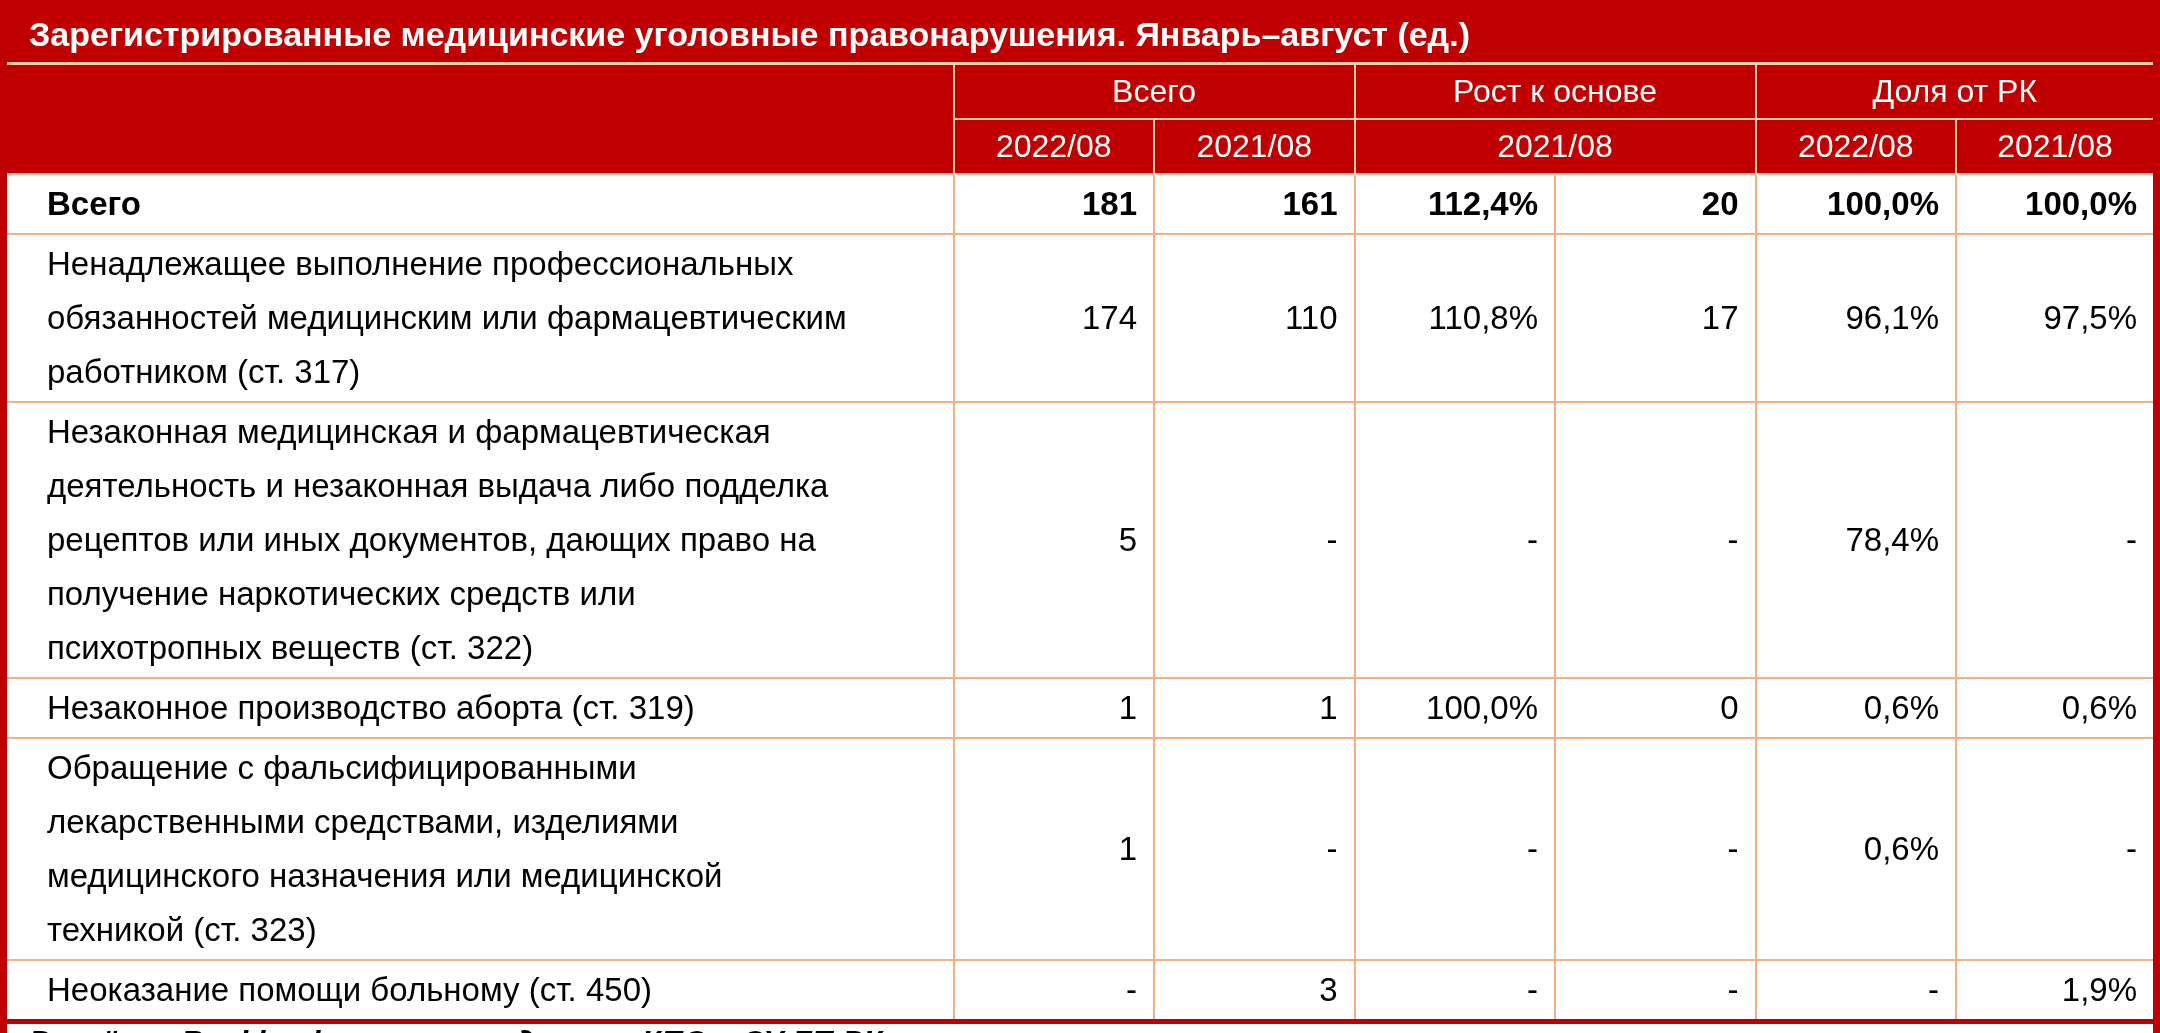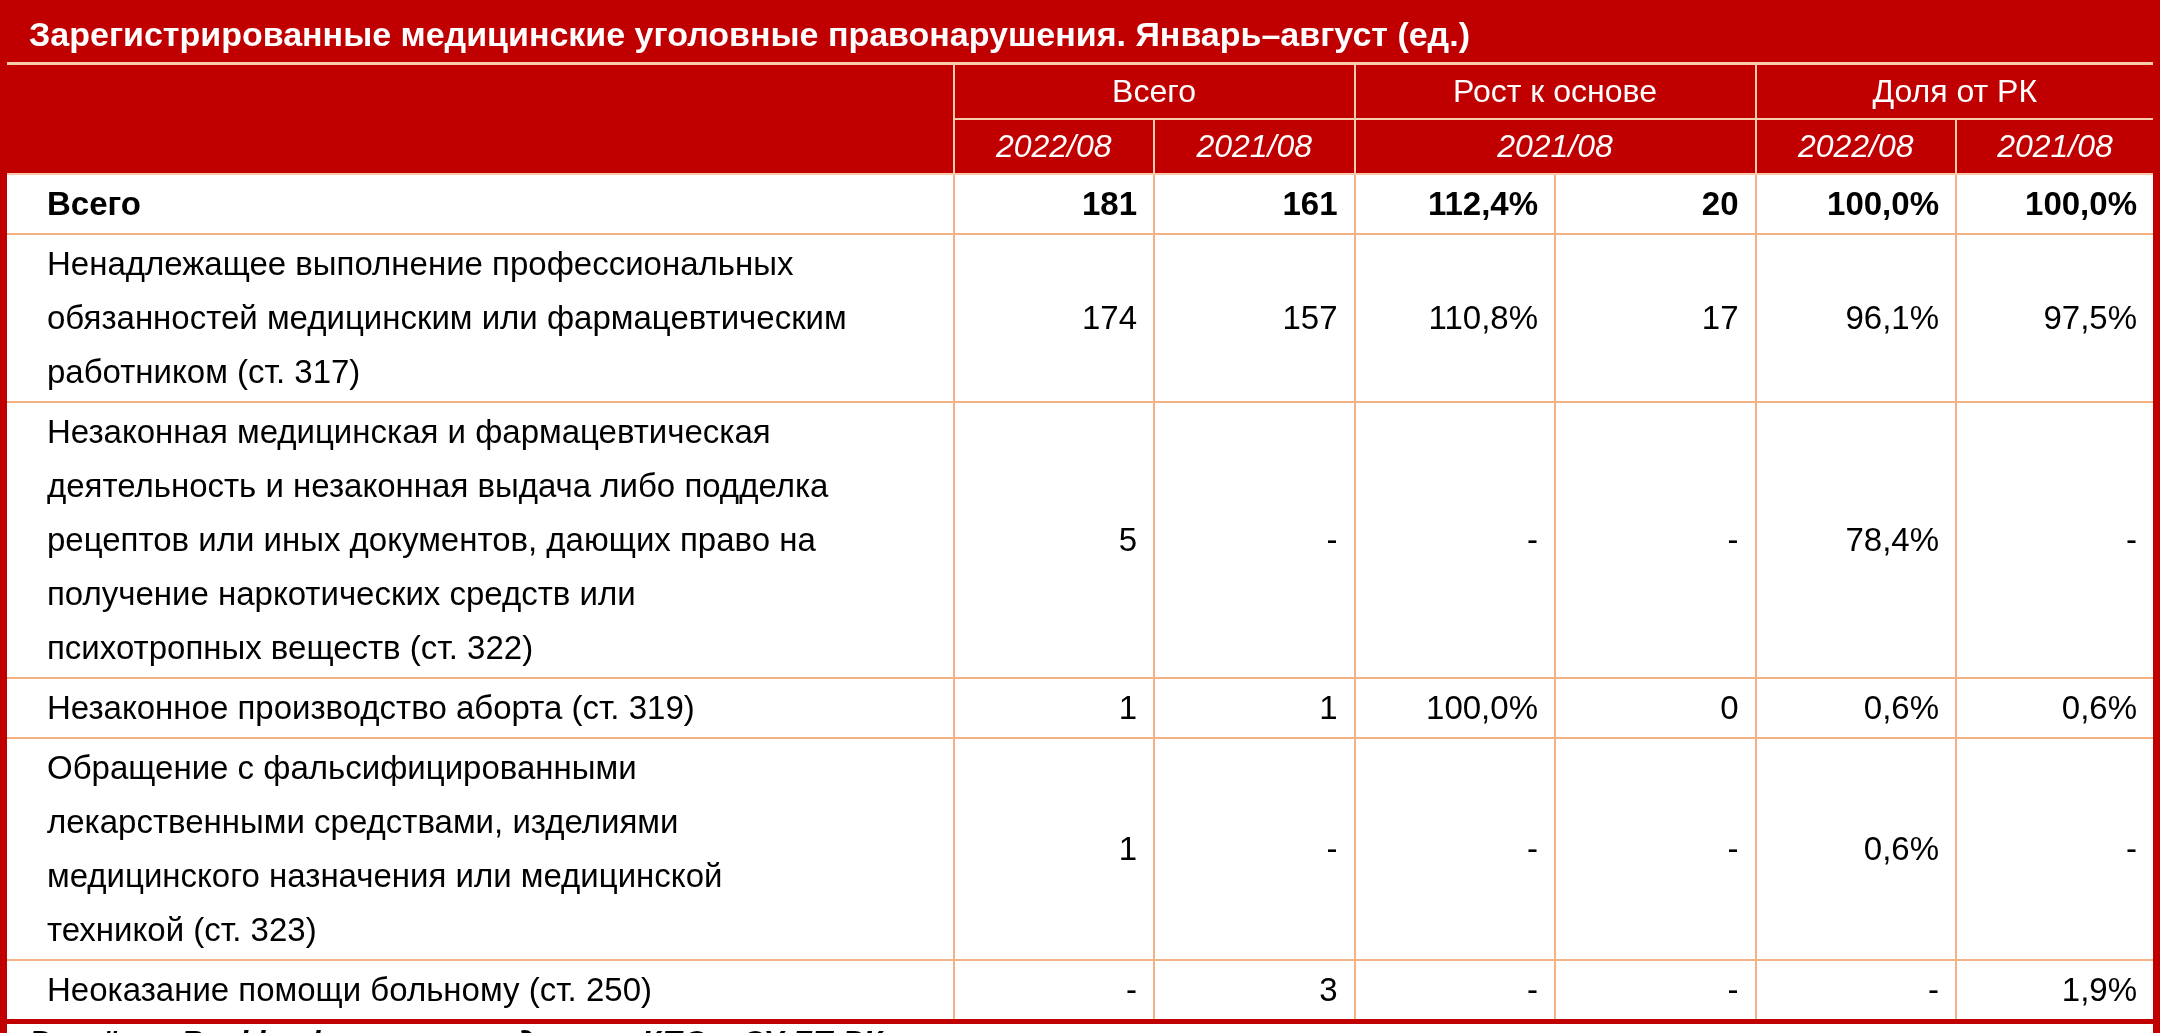--- a/index.html
+++ b/index.html
@@ -30,21 +30,21 @@
     border:none;border-bottom:3px solid var(--hdr-line);
   }
   
   td.hdr{
     background:var(--red);color:var(--hdr-text);
     text-align:center;font-size:32px;line-height:normal;
     border:2px solid var(--hdr-line);
   }
   td.corner{background:var(--red);border:2px solid var(--hdr-line);border-left:none;}
   tr.group-row{height:55px;}
-  tr.years-row{height:55px;font-style:italic;}
+  tr.years-row{height:55px;}
   tr.title-row{height:60px;}
   
   td.lbl{
     text-align:left;padding:2px 105px 2px 40px;
     background:#fff;
   }
   td.num{
     text-align:right;padding:2px 16px 2px 4px;
     background:#fff;line-height:normal;
   }
@@ -103,21 +103,21 @@
         <td class="num">161</td>
         <td class="num">112,4%</td>
         <td class="num">20</td>
         <td class="num">100,0%</td>
         <td class="num">100,0%</td>
       </tr>
 
       <tr class="r2">
         <td class="lbl">Ненадлежащее выполнение профессиональных обязанностей медицинским или фармацевтическим работником (ст. 317)</td>
         <td class="num">174</td>
-        <td class="num">157</td>
+        <td class="num">110</td>
         <td class="num">110,8%</td>
         <td class="num">17</td>
         <td class="num">96,1%</td>
         <td class="num">97,5%</td>
       </tr>
 
       <tr class="r3">
         <td class="lbl">Незаконная медицинская и фармацевтическая деятельность и незаконная выдача либо подделка рецептов или иных документов, дающих право на получение наркотических средств или психотропных веществ (ст. 322)</td>
         <td class="num">5</td>
         <td class="num">-</td>
@@ -141,21 +141,21 @@
         <td class="lbl">Обращение с фальсифицированными лекарственными средствами, изделиями медицинского назначения или медицинской техникой (ст. 323)</td>
         <td class="num">1</td>
         <td class="num">-</td>
         <td class="num">-</td>
         <td class="num">-</td>
         <td class="num">0,6%</td>
         <td class="num">-</td>
       </tr>
 
       <tr class="r6">
-        <td class="lbl">Неоказание помощи больному (ст. 250)</td>
+        <td class="lbl">Неоказание помощи больному (ст. 450)</td>
         <td class="num">-</td>
         <td class="num">3</td>
         <td class="num">-</td>
         <td class="num">-</td>
         <td class="num">-</td>
         <td class="num">1,9%</td>
       </tr>
 
       <tr class="footer-row">
         <td colspan="7">Расчёты Ranking.kz на основе данных КПС и СУ ГП РК</td>

